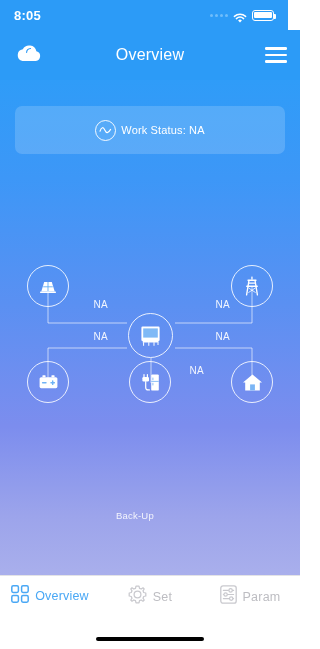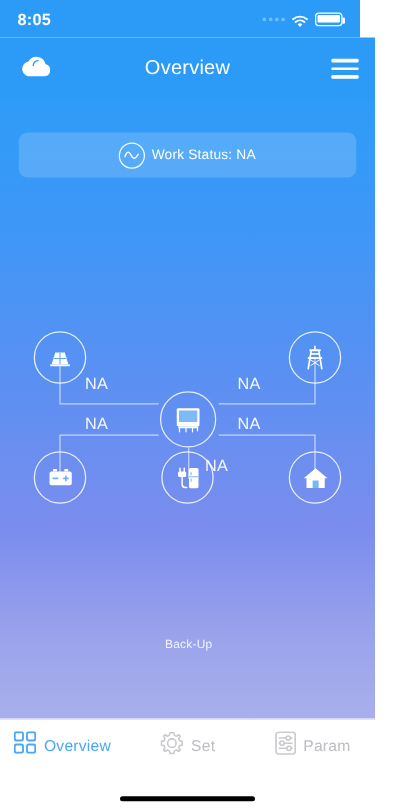--- a/index.html
+++ b/index.html
@@ -62,21 +62,21 @@
       #2F9CF8 0%,
       #3D97F7 20%,
       #5A90F2 45%,
       #7C8DEE 70%,
       #9CA4EB 88%,
       #A9AFEC 100%);
   }
 
   
   .status-card {
-    position:absolute; top:26px; left:15px; right:15px; height:36px;
+    position:absolute; top:26px; left:15px; right:15px; height:48px;
     background:rgba(255,255,255,0.17);
     border-radius:7px;
     display:flex; align-items:center; justify-content:center; gap:5px;
   }
   .status-ring {
     width:21px; height:21px; border-radius:50%;
     border:1.2px solid rgba(255,255,255,0.92);
     display:flex; align-items:center; justify-content:center;
   }
   .status-text { color:#ffffff; font-size:11px; letter-spacing:.15px; }
@@ -89,21 +89,21 @@
     display:flex; align-items:center; justify-content:center;
   }
   .node-sm { width:42px; height:42px; }
   .node-md { width:45px; height:45px; }
   .node-label {
     position:absolute; text-align:center; width:90px;
     color:rgba(255,255,255,0.88); font-size:9.5px; letter-spacing:.2px;
   }
   .flow-val {
     position:absolute; color:rgba(255,255,255,0.92);
-    font-size:13px; letter-spacing:.3px; text-align:left; width:40px;
+    font-size:10px; letter-spacing:.3px; text-align:right; width:40px;
   }
 
   
   .tabbar {
     position:absolute; bottom:0; left:0; right:0; height:74px;
     background:#ffffff;
     border-top:1px solid #E3E3E6;
     display:flex; align-items:flex-start; padding-top:9px;
   }
   .tab { flex:1; display:flex; align-items:center; justify-content:center; gap:6px; }
@@ -229,21 +229,21 @@
       <div class="node node-sm" style="left:129px; top:281px;">
         <svg width="21" height="21" viewBox="0 0 21 21">
           <rect x="11.2" y="2.4" width="7.6" height="16.2" rx="1.2" fill="#ffffff"></rect>
           <path d="M11.2 9.4 L18.8 9.4" stroke="#7FB7F5" stroke-width="0.9"></path>
           <path d="M12.9 6 L12.9 7.8 M12.9 11.2 L12.9 13" stroke="#7FB7F5" stroke-width="0.9" stroke-linecap="round"></path>
           <path d="M4 2.6 L4 5.2 M7.4 2.6 L7.4 5.2" stroke="#ffffff" stroke-width="1.2" stroke-linecap="round"></path>
           <rect x="2.4" y="5.1" width="6.6" height="4.4" rx="1.2" fill="#ffffff"></rect>
           <path d="M5.7 9.5 L5.7 15.4 A2.5 2.5 0 0 0 8.2 17.9 L9.4 17.9" stroke="#ffffff" stroke-width="1.2" fill="none" stroke-linecap="round"></path>
         </svg>
       </div>
-      <div class="node-label" style="left:106px; top:430px;">Back-Up</div>
+      <div class="node-label" style="left:90px; top:430px;">Back-Up</div>
 
       <div class="node node-sm" style="left:231px; top:281px;">
         <svg width="21" height="19" viewBox="0 0 21 19">
           <path d="M10.5 1.6 L20 9.6 L17.8 9.6 L17.8 17.4 L3.2 17.4 L3.2 9.6 L1 9.6 Z" fill="#ffffff"></path>
           <rect x="8.1" y="11.4" width="4.8" height="6" fill="#7BB5F5"></rect>
         </svg>
       </div>
 
       <div class="flow-val" style="left:68px;  top:219px;">NA</div>
       <div class="flow-val" style="left:190px; top:219px;">NA</div>

